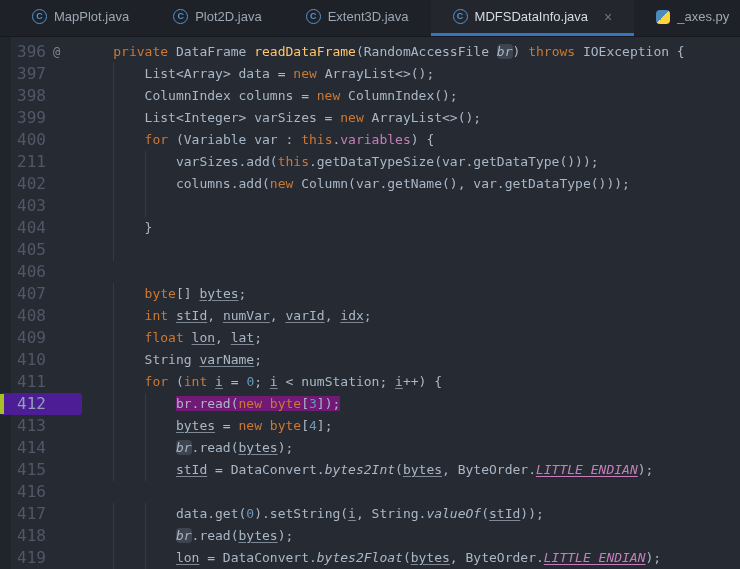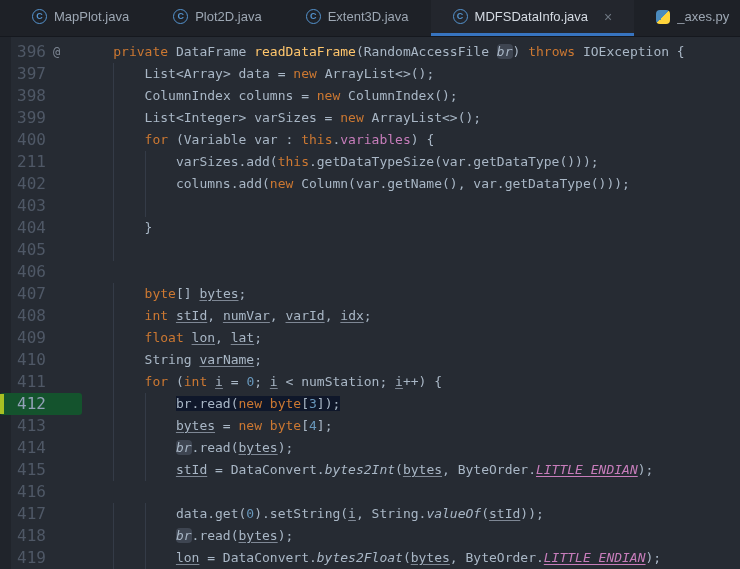--- a/index.html
+++ b/index.html
@@ -51,23 +51,23 @@
   .line{position:relative;height:22px;line-height:22px;display:flex;white-space:pre;}
   .gutter{flex:0 0 82px;width:82px;display:flex;align-items:center;}
   .lnum{width:46px;text-align:right;color:#4F5866;font-size:16px;}
   .gicon{margin-left:7px;color:#7D8693;font-size:12px;}
   .code{position:relative;white-space:pre;flex:1;}
   .g{position:absolute;top:0;bottom:0;width:1px;background:#343B47;}
   .line.active::before{
     content:"";position:absolute;left:0;top:1px;bottom:1px;width:4px;
     background:#A8C023;z-index:2;
   }
-  .line.active .gutter{background:#14532d;border-radius:3px;}
+  .line.active .gutter{background:#4c1d95;border-radius:3px;}
   .line.active .lnum{color:#93A1B8;}
-  .sel{background:#0f172a;}
+  .sel{background:#701a75;}
   
   .tk-k{color:#CC7832;}
   .tk-t{color:#A9B7C6;}
   .tk-d{color:#FFC66D;}
   .tk-n{color:#6897BB;}
   .tk-f{color:#C77DBB;}
   .tk-c{color:#C77DBB;font-style:italic;text-decoration:underline;text-underline-offset:2px;}
   .tk-i{color:#A9B7C6;font-style:italic;}
   .tk-u{color:#A9B7C6;text-decoration:underline;text-decoration-color:#7E8794;text-underline-offset:2px;}
   .tk-h{color:#A9B7C6;background:#3E4551;border-radius:4px;font-style:italic;}

